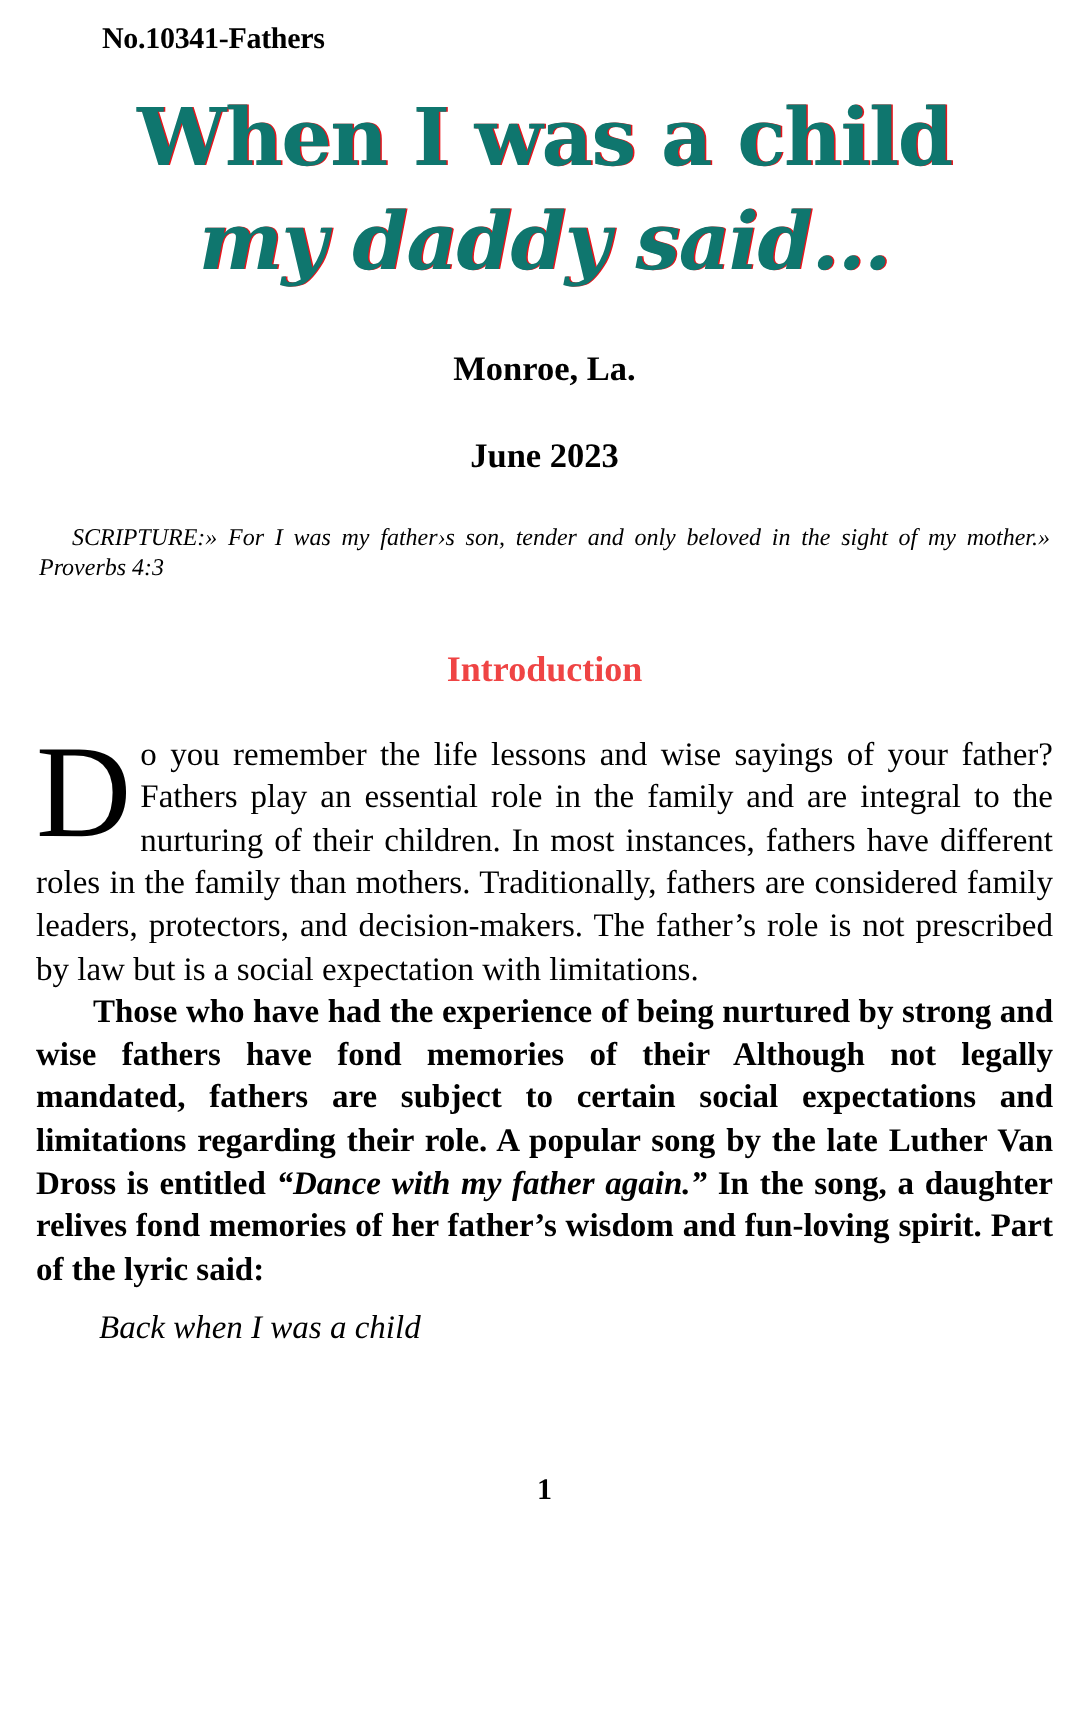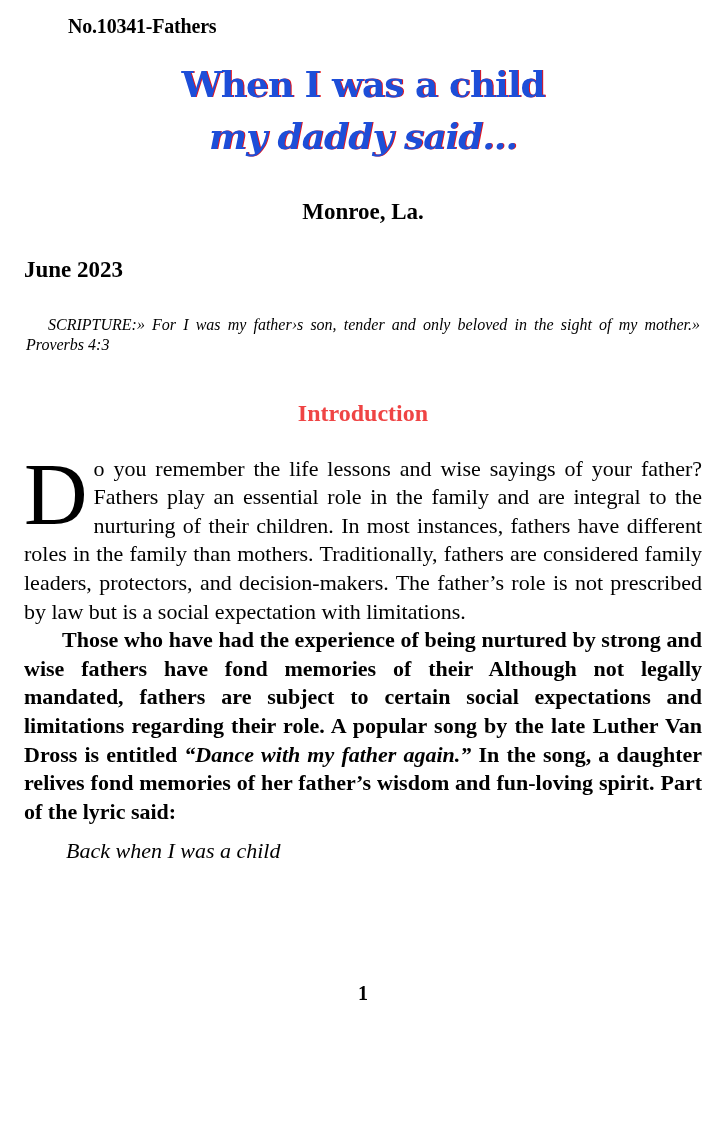--- a/index.html
+++ b/index.html
@@ -28,24 +28,24 @@
     font-size: 20px;
     letter-spacing: -0.2px;
     margin: 0 0 0 44px;
     line-height: 1.2;
   }
   .title-block {
     margin-top: 28px;
     text-align: center;
   }
   .title-line {
-    color: #1d4ed8;
+    color: #0f766e;
     font-family: "DejaVu Serif", serif;
     font-weight: bold;
-    font-size: 36px;
+    font-size: 53px;
     line-height: 1.0;
     letter-spacing: -1px;
     margin: 0;
     text-shadow: 1px 0 0 #e8141b;
   }
   .title-line + .title-line {
     margin-top: 16px;
     font-style: italic;
   }
   .byline {
@@ -53,21 +53,21 @@
     font-family: "Liberation Serif", serif;
     font-weight: bold;
     font-size: 23px;
     line-height: 1.25;
     margin-top: 44px;
   }
   .byline div + div {
     margin-top: 1px;
   }
   .sermon-date {
-    text-align: left;
+    text-align: center;
     font-family: "Liberation Serif", serif;
     font-weight: bold;
     font-size: 23px;
     margin-top: 30px;
   }
   .scripture {
     margin-top: 32px;
     font-family: "Liberation Serif", serif;
     font-style: italic;
     font-size: 16px;

